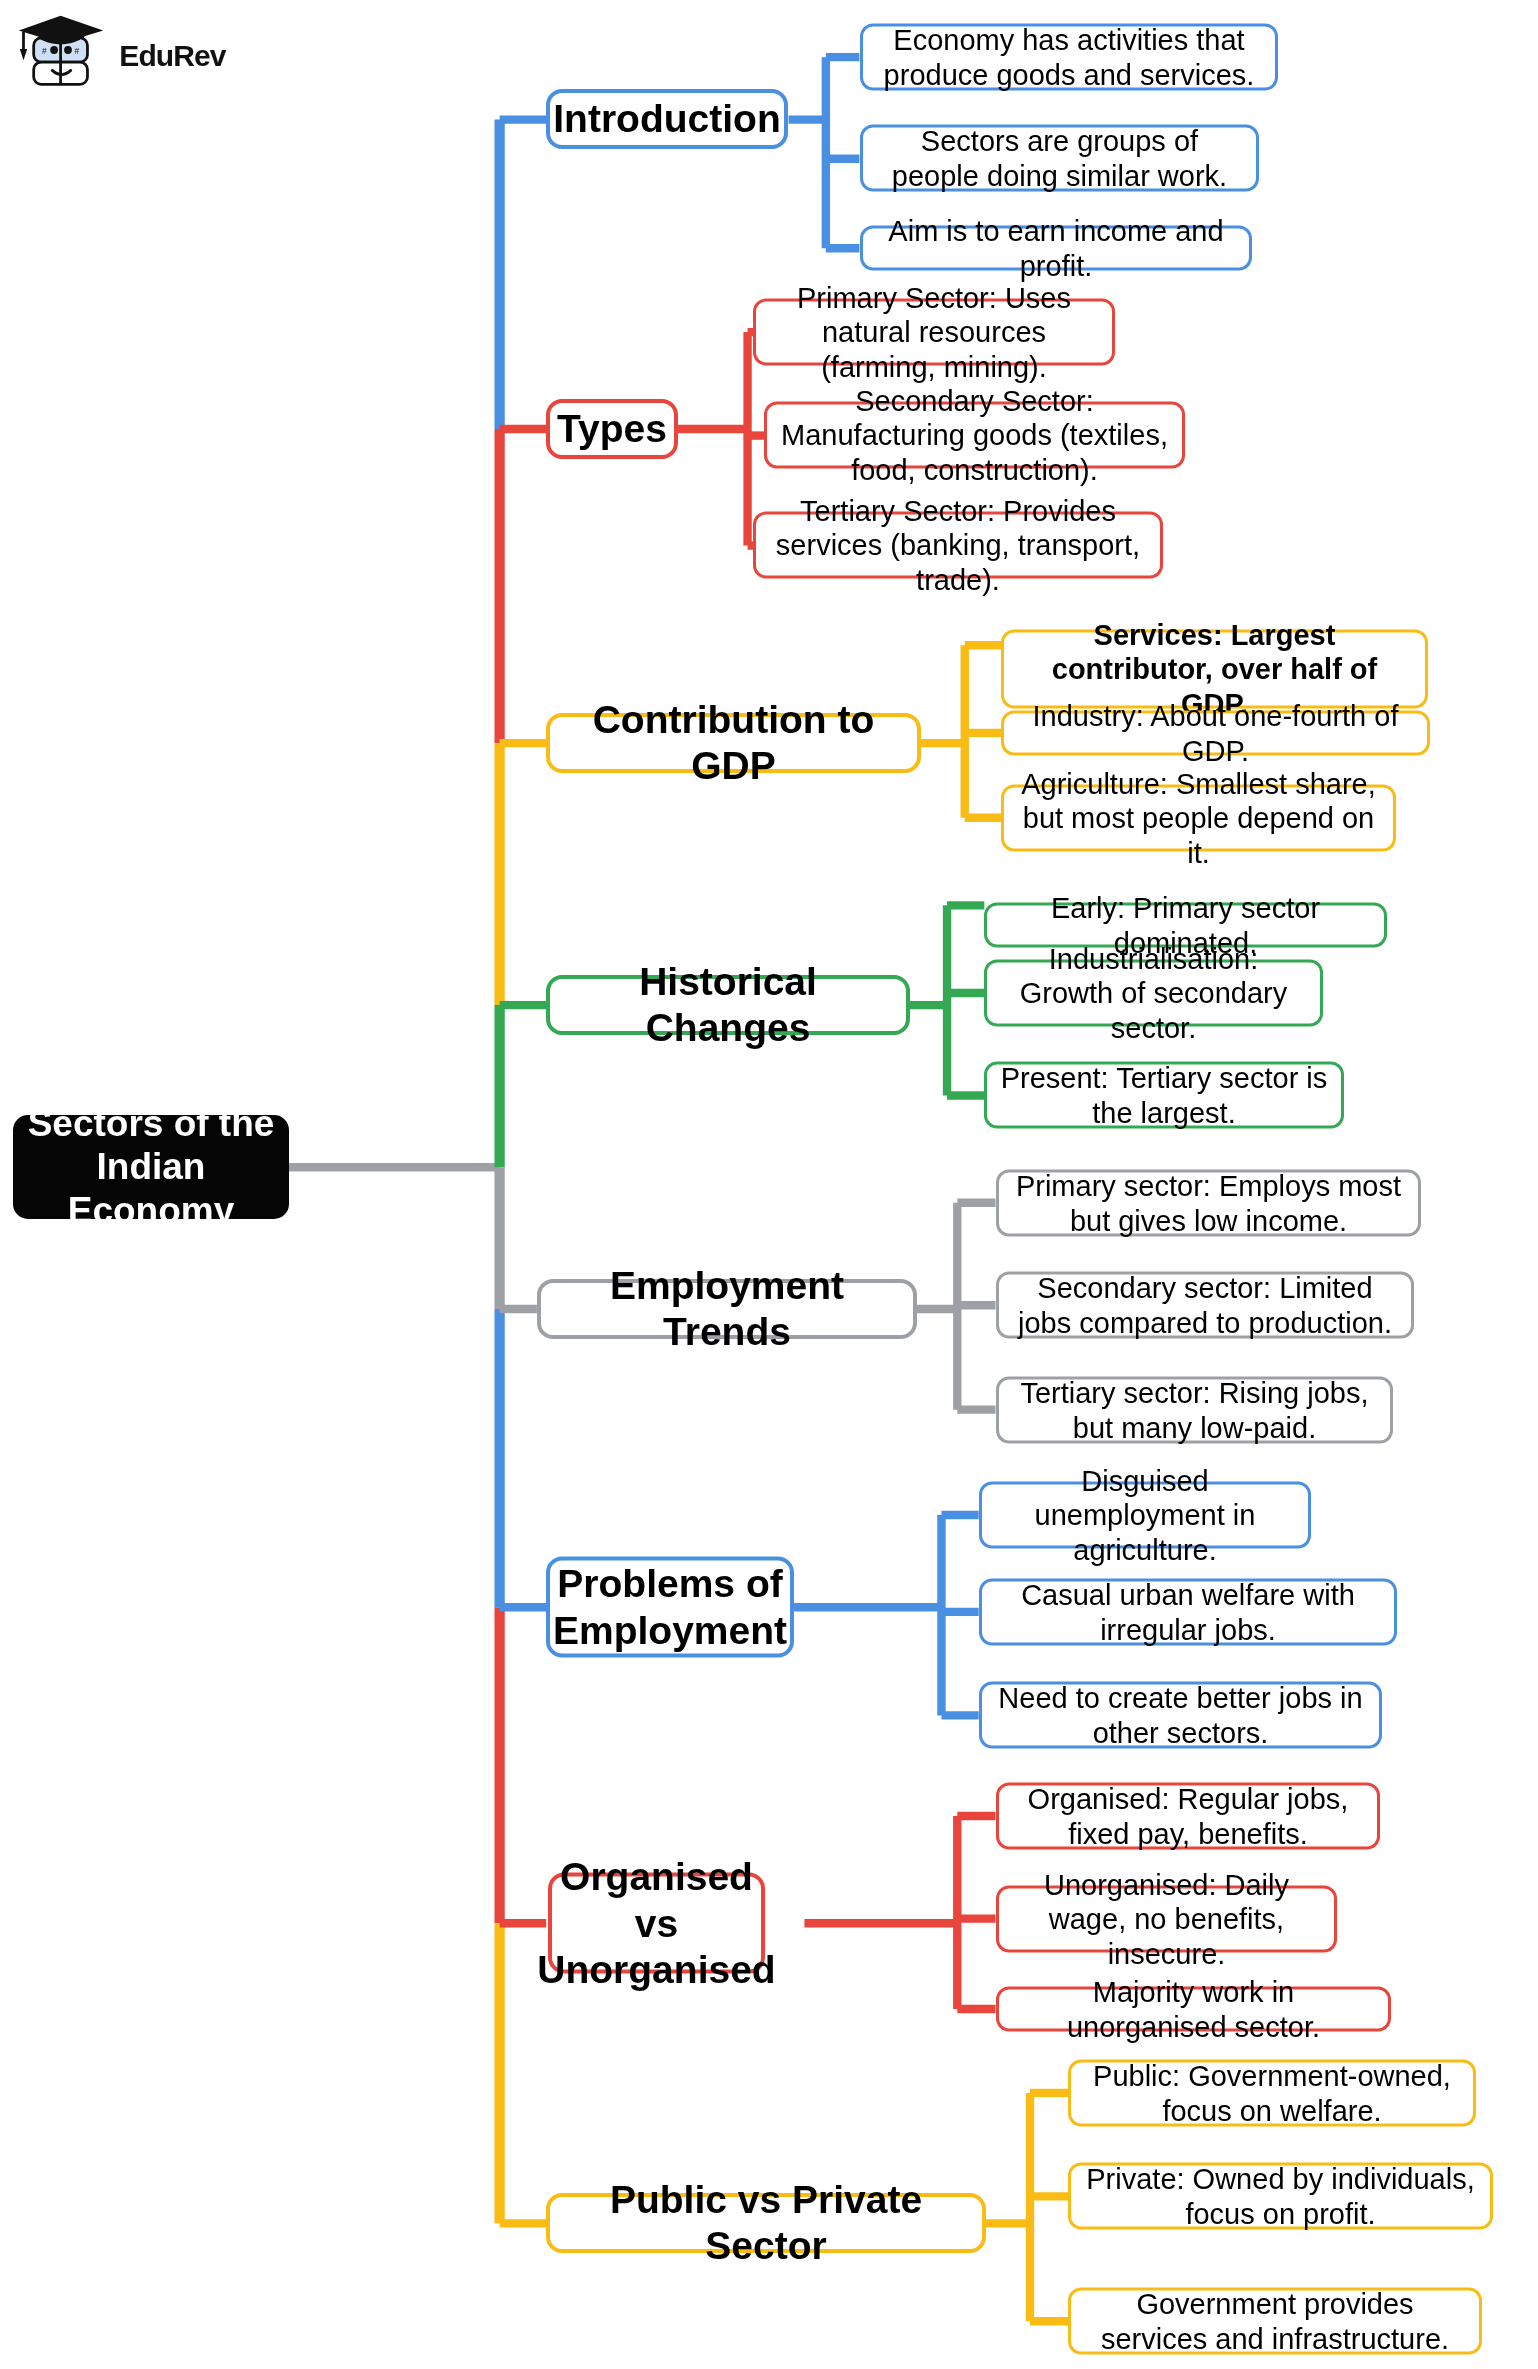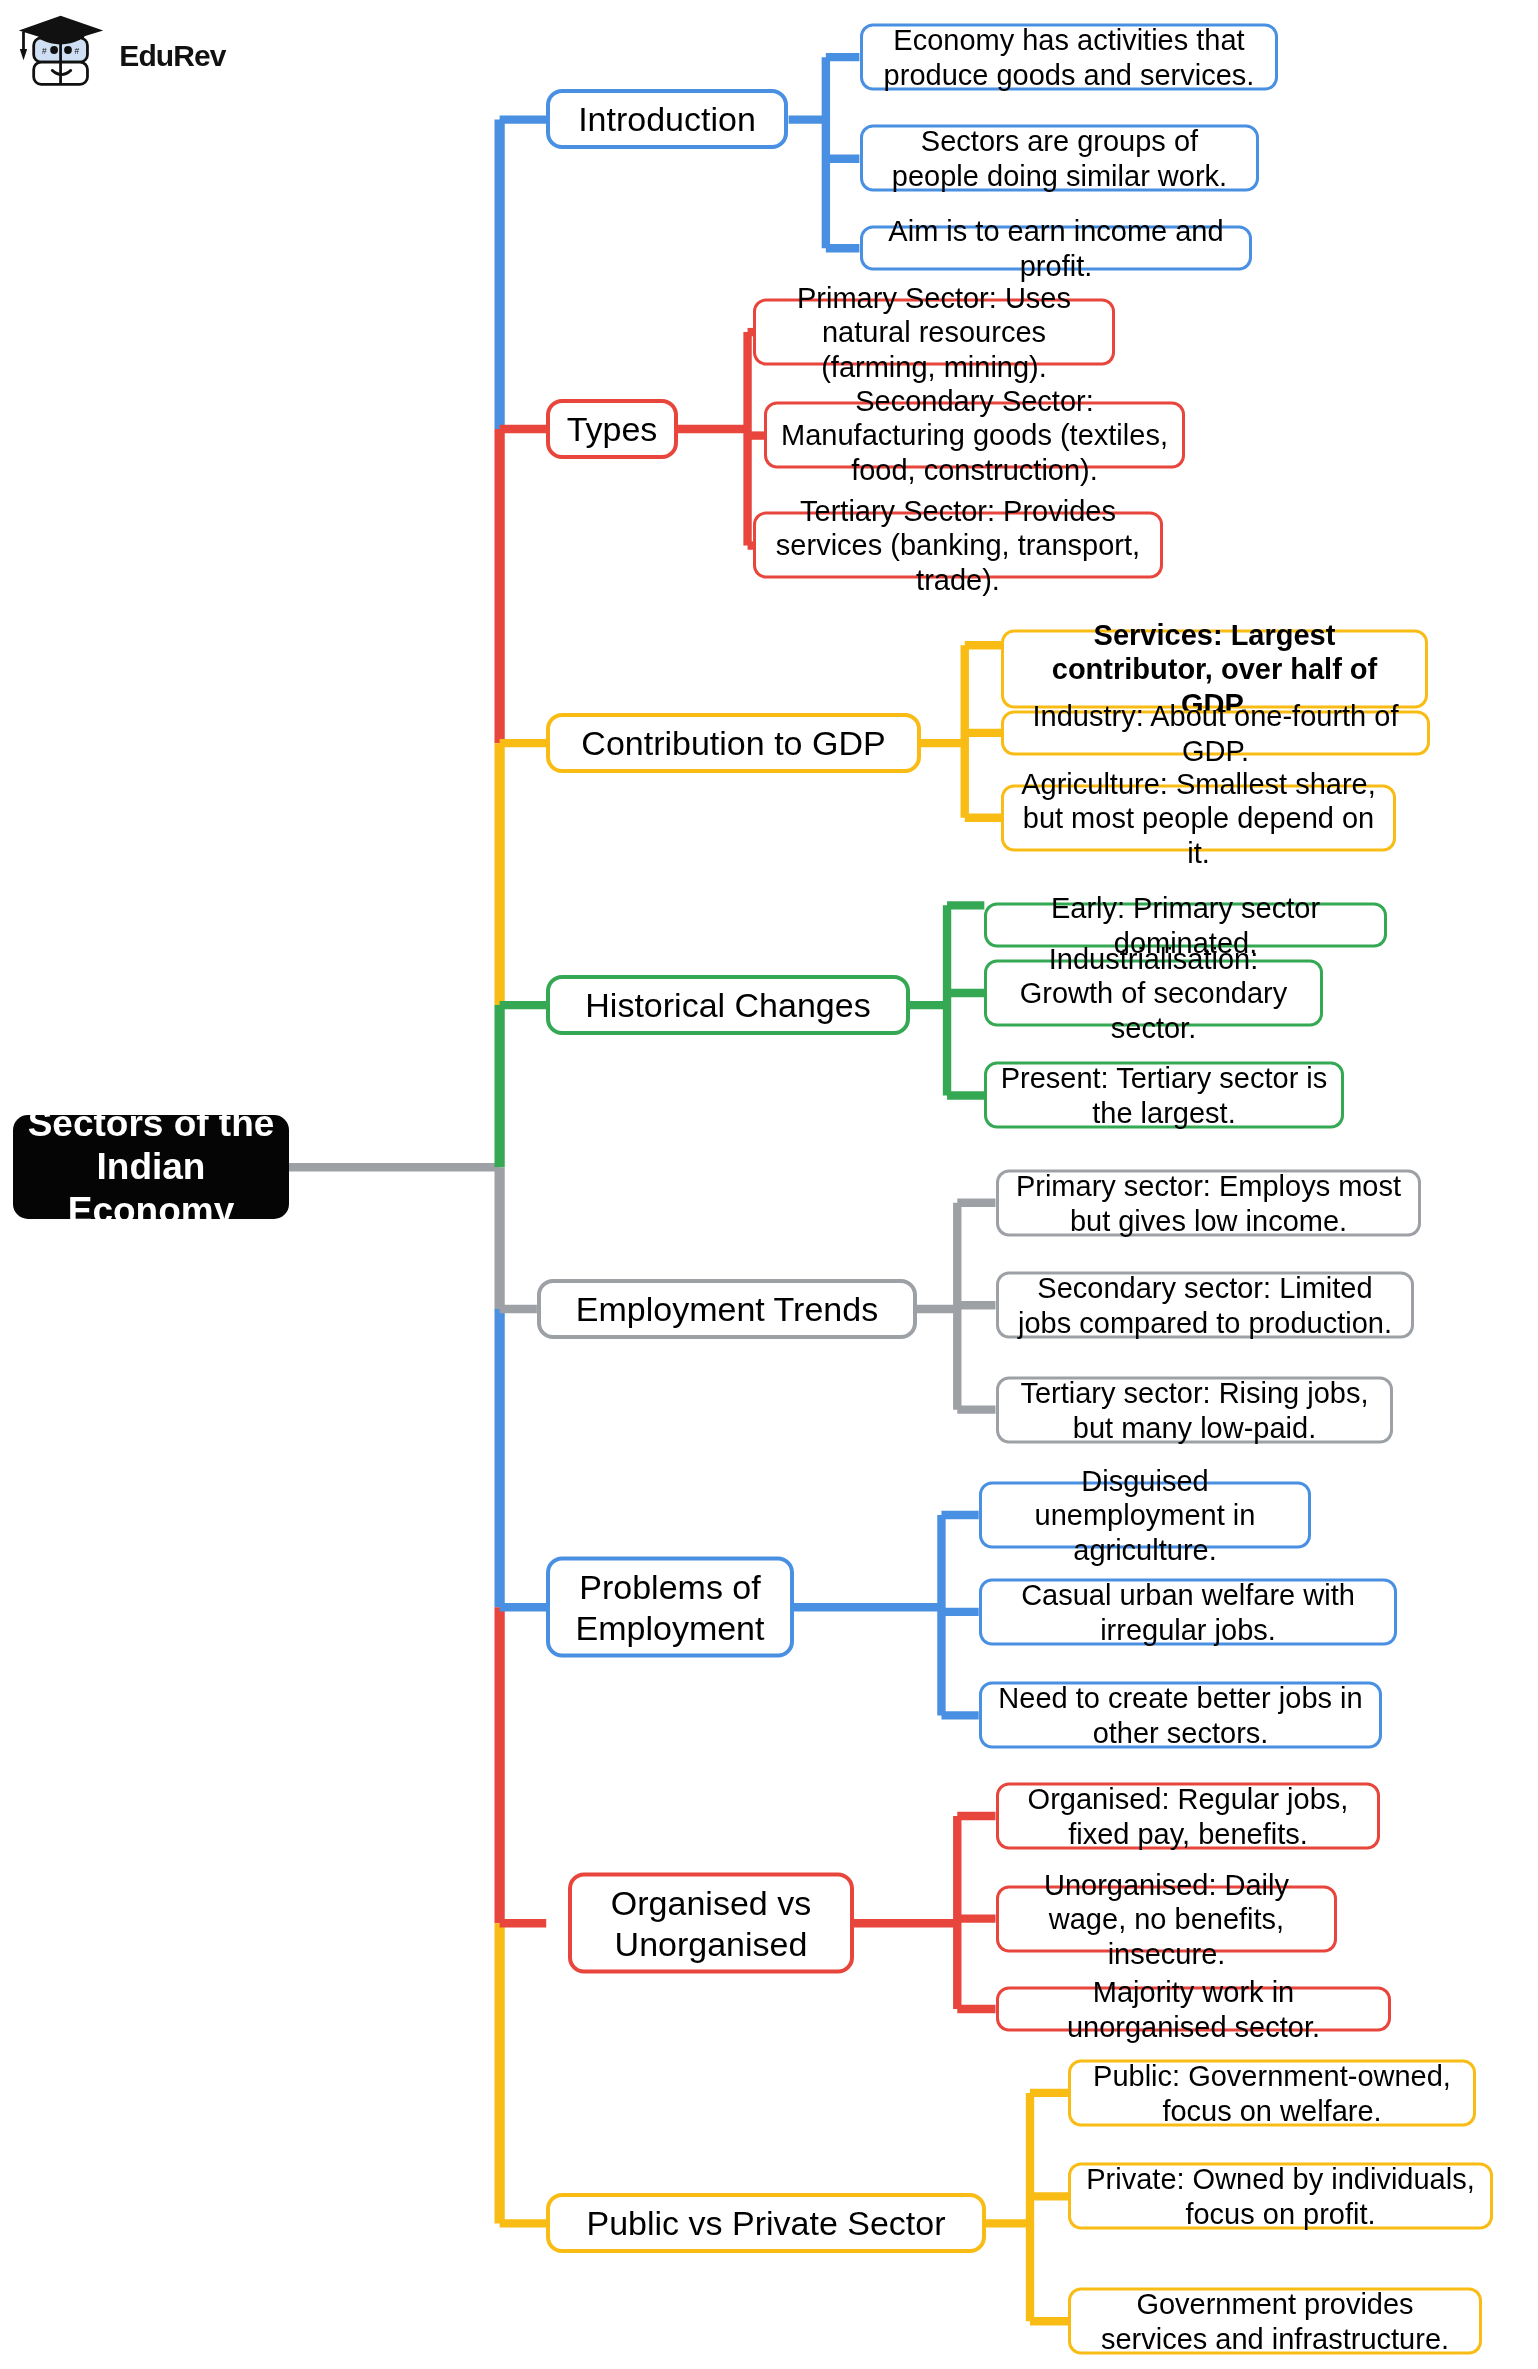--- a/index.html
+++ b/index.html
@@ -60,22 +60,22 @@
     border: none;
     border-radius: 15px;
     font-size: 37px;
     font-weight: bold;
     padding: 5.6px 13px;
   }
 
   .branch-node {
     border-width: 4.7px;
     border-radius: 16px;
-    font-size: 34px;
-    font-weight: normal;
+    font-size: 39px;
+    font-weight: bold;
     padding: 3.7px 11.2px;
   }
 
   .leaf-node {
     border-width: 3.7px;
     border-radius: 13px;
     font-size: 29px;
     font-weight: normal;
     padding: 3.7px 11.2px;
   }
@@ -215,21 +215,21 @@
   <div class="node leaf-node" style="left:996px; top:1203px; width:425px; height:67px; transform:translateY(-50%); border-color:#9da1a6;">Primary sector: Employs most but gives low income.</div>
   <div class="node leaf-node" style="left:996px; top:1305px; width:418px; height:67px; transform:translateY(-50%); border-color:#9da1a6;">Secondary sector: Limited jobs compared to production.</div>
   <div class="node leaf-node" style="left:996px; top:1410px; width:397px; height:67px; transform:translateY(-50%); border-color:#9da1a6;">Tertiary sector: Rising jobs, but many low-paid.</div>
 
   <div class="node branch-node" style="left:546px; top:1607px; width:248px; height:101px; transform:translateY(-50%); border-color:#4a90e2;">Problems of Employment</div>
 
   <div class="node leaf-node" style="left:979px; top:1515px; width:332px; height:67px; transform:translateY(-50%); border-color:#4a90e2;">Disguised unemployment in agriculture.</div>
   <div class="node leaf-node" style="left:979px; top:1612px; width:418px; height:67px; transform:translateY(-50%); border-color:#4a90e2;">Casual urban welfare with irregular jobs.</div>
   <div class="node leaf-node" style="left:979px; top:1715px; width:403px; height:67px; transform:translateY(-50%); border-color:#4a90e2;">Need to create better jobs in other sectors.</div>
 
-  <div class="node branch-node" style="left:568px; top:1923px; width:286px; height:101px; transform:translateY(-50%); border-color:#e8453c;">Organised vs Unorganised</div>
+  <div class="node branch-node" style="left:548px; top:1923px; width:217px; height:101px; transform:translateY(-50%); border-color:#e8453c;">Organised vs Unorganised</div>
 
   <div class="node leaf-node" style="left:996px; top:1816px; width:384px; height:67px; transform:translateY(-50%); border-color:#e8453c;">Organised: Regular jobs, fixed pay, benefits.</div>
   <div class="node leaf-node" style="left:996px; top:1919px; width:341px; height:67px; transform:translateY(-50%); border-color:#e8453c;">Unorganised: Daily wage, no benefits, insecure.</div>
   <div class="node leaf-node" style="left:996px; top:2009px; width:395px; height:45px; transform:translateY(-50%); border-color:#e8453c;">Majority work in unorganised sector.</div>
 
   <div class="node branch-node" style="left:546px; top:2223px; width:440px; height:60px; transform:translateY(-50%); border-color:#f9bc15;">Public vs Private Sector</div>
 
   <div class="node leaf-node" style="left:1068px; top:2093px; width:408px; height:67px; transform:translateY(-50%); border-color:#f9bc15;">Public: Government-owned, focus on welfare.</div>
   <div class="node leaf-node" style="left:1068px; top:2196px; width:425px; height:67px; transform:translateY(-50%); border-color:#f9bc15;">Private: Owned by individuals, focus on profit.</div>
   <div class="node leaf-node" style="left:1068px; top:2321px; width:414px; height:67px; transform:translateY(-50%); border-color:#f9bc15;">Government provides services and infrastructure.</div>

